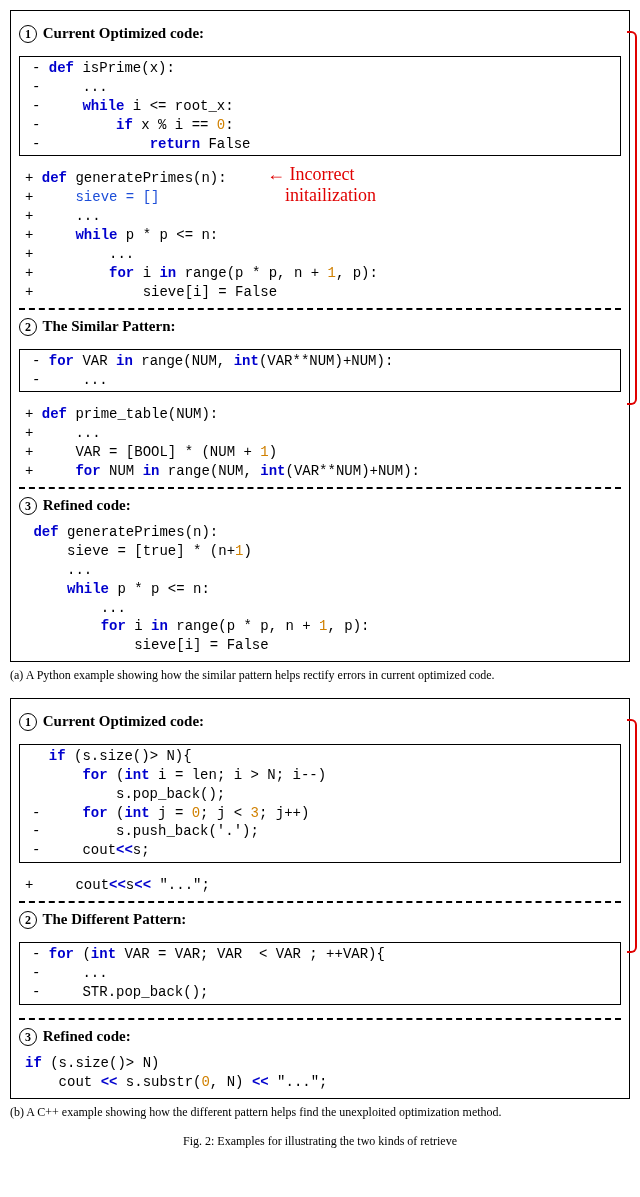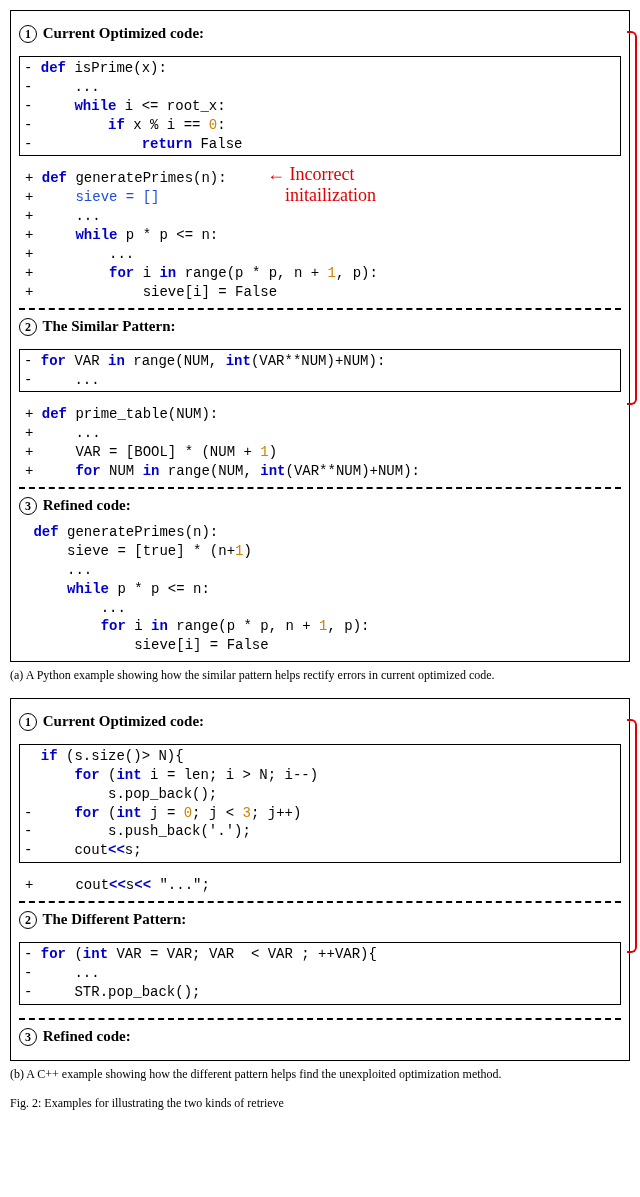--- a/index.html
+++ b/index.html
@@ -37,21 +37,21 @@
     font-size: 14px;
     line-height: 1.35;
     white-space: pre;
   }
   .code-line { white-space: pre; }
   .kw { color: #0000cd; font-weight: bold; }
   .num { color: #d08000; }
   .err { color: #1d4ed8; }
   .boxed {
     border: 1px solid #000;
-    padding: 2px 4px;
+    padding: 2px 12px;
     margin: 13px 0;
     display: block;
   }
   .dashed-sep {
     border: none;
     border-top: 2px dashed #000;
     margin: 6px 0;
   }
   .annot {
     color: #e00000;
@@ -143,16 +143,17 @@
     <span class="circled">2</span>
     <span>The Different Pattern:</span>
   </div>
   <div class="boxed code"><div class="code-line"><span>- </span><span class="kw">for</span><span> (</span><span class="kw">int</span><span> VAR = VAR; VAR  &lt; VAR ; ++VAR){</span></div><div class="code-line"><span>-     </span><span>...</span></div><div class="code-line"><span>-     </span><span>STR.pop_back();</span></div></div>
 
   <hr class="dashed-sep">
   <div class="section-title">
     <span class="circled">3</span>
     <span>Refined code:</span>
   </div>
+  <div class="code" style="padding-left:6px;"><div class="code-line"><span></span><span class="kw">if</span><span> (s.size()&gt; N)</span></div><div class="code-line"><span>    </span><span>cout </span><span class="kw">&lt;&lt;</span><span> s.substr(</span><span class="num">0</span><span>, N) </span><span class="kw">&lt;&lt;</span><span> "...";</span></div></div>
 </div>
 <div class="caption">(b) A C++ example showing how the different pattern helps find the unexploited optimization method.</div>
 
-<div class="caption" style="margin-top:12px;">Fig. 2: Examples for illustrating the two kinds of retrieve</div>
+<div class="caption" style="margin-top:12px;text-align:center;">Fig. 2: Examples for illustrating the two kinds of retrieve</div>
 
 </body></html>

